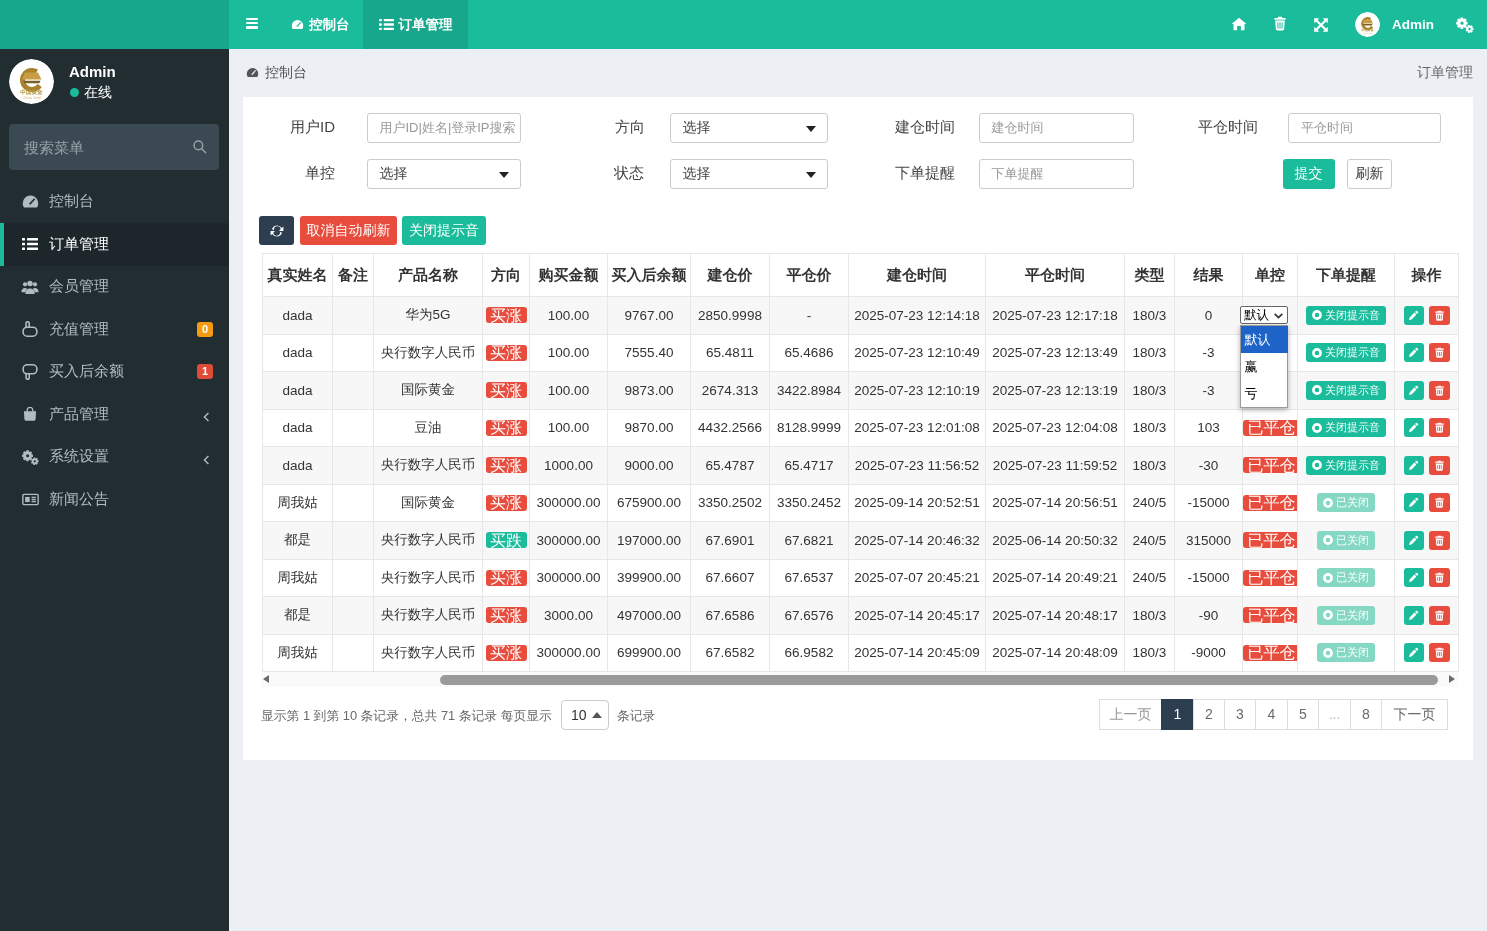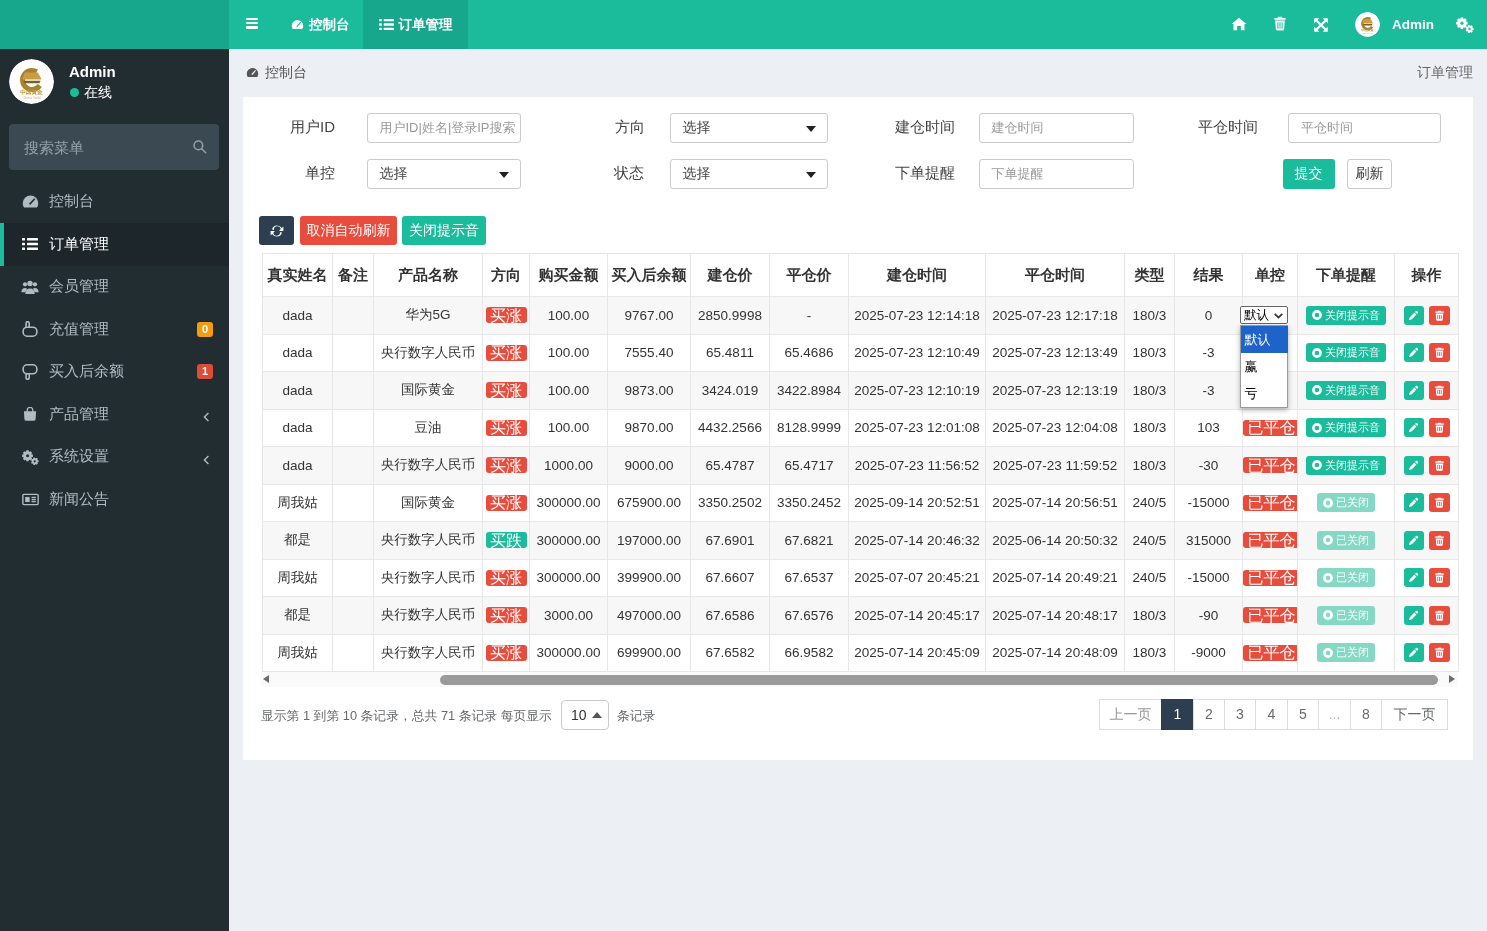--- a/index.html
+++ b/index.html
@@ -305,21 +305,21 @@
             </svg>
           </span></td>
       </tr>
       <tr class="odd">
         <td>dada</td>
         <td></td>
         <td>国际黄金</td>
         <td><span class="badge" style="background:#e74c3c">买涨</span></td>
         <td>100.00</td>
         <td>9873.00</td>
-        <td>3424.019</td>
+        <td>2674.313</td>
         <td>3422.8984</td>
         <td>2025-07-23 12:10:19</td>
         <td>2025-07-23 12:13:19</td>
         <td>180/3</td>
         <td>-3</td>
         <td></td>
         <td><span class="sbtn" style="background:#1abc9c;width:80px"><svg width="10" height="10" viewBox="0 0 10 10" fill="none">
               <circle cx="5.0" cy="5.0" r="3.6" stroke="#fff" stroke-width="2.6"></circle>
             </svg>关闭提示音</span></td>
         <td><span class="ibtn" style="background:#1abc9c">

